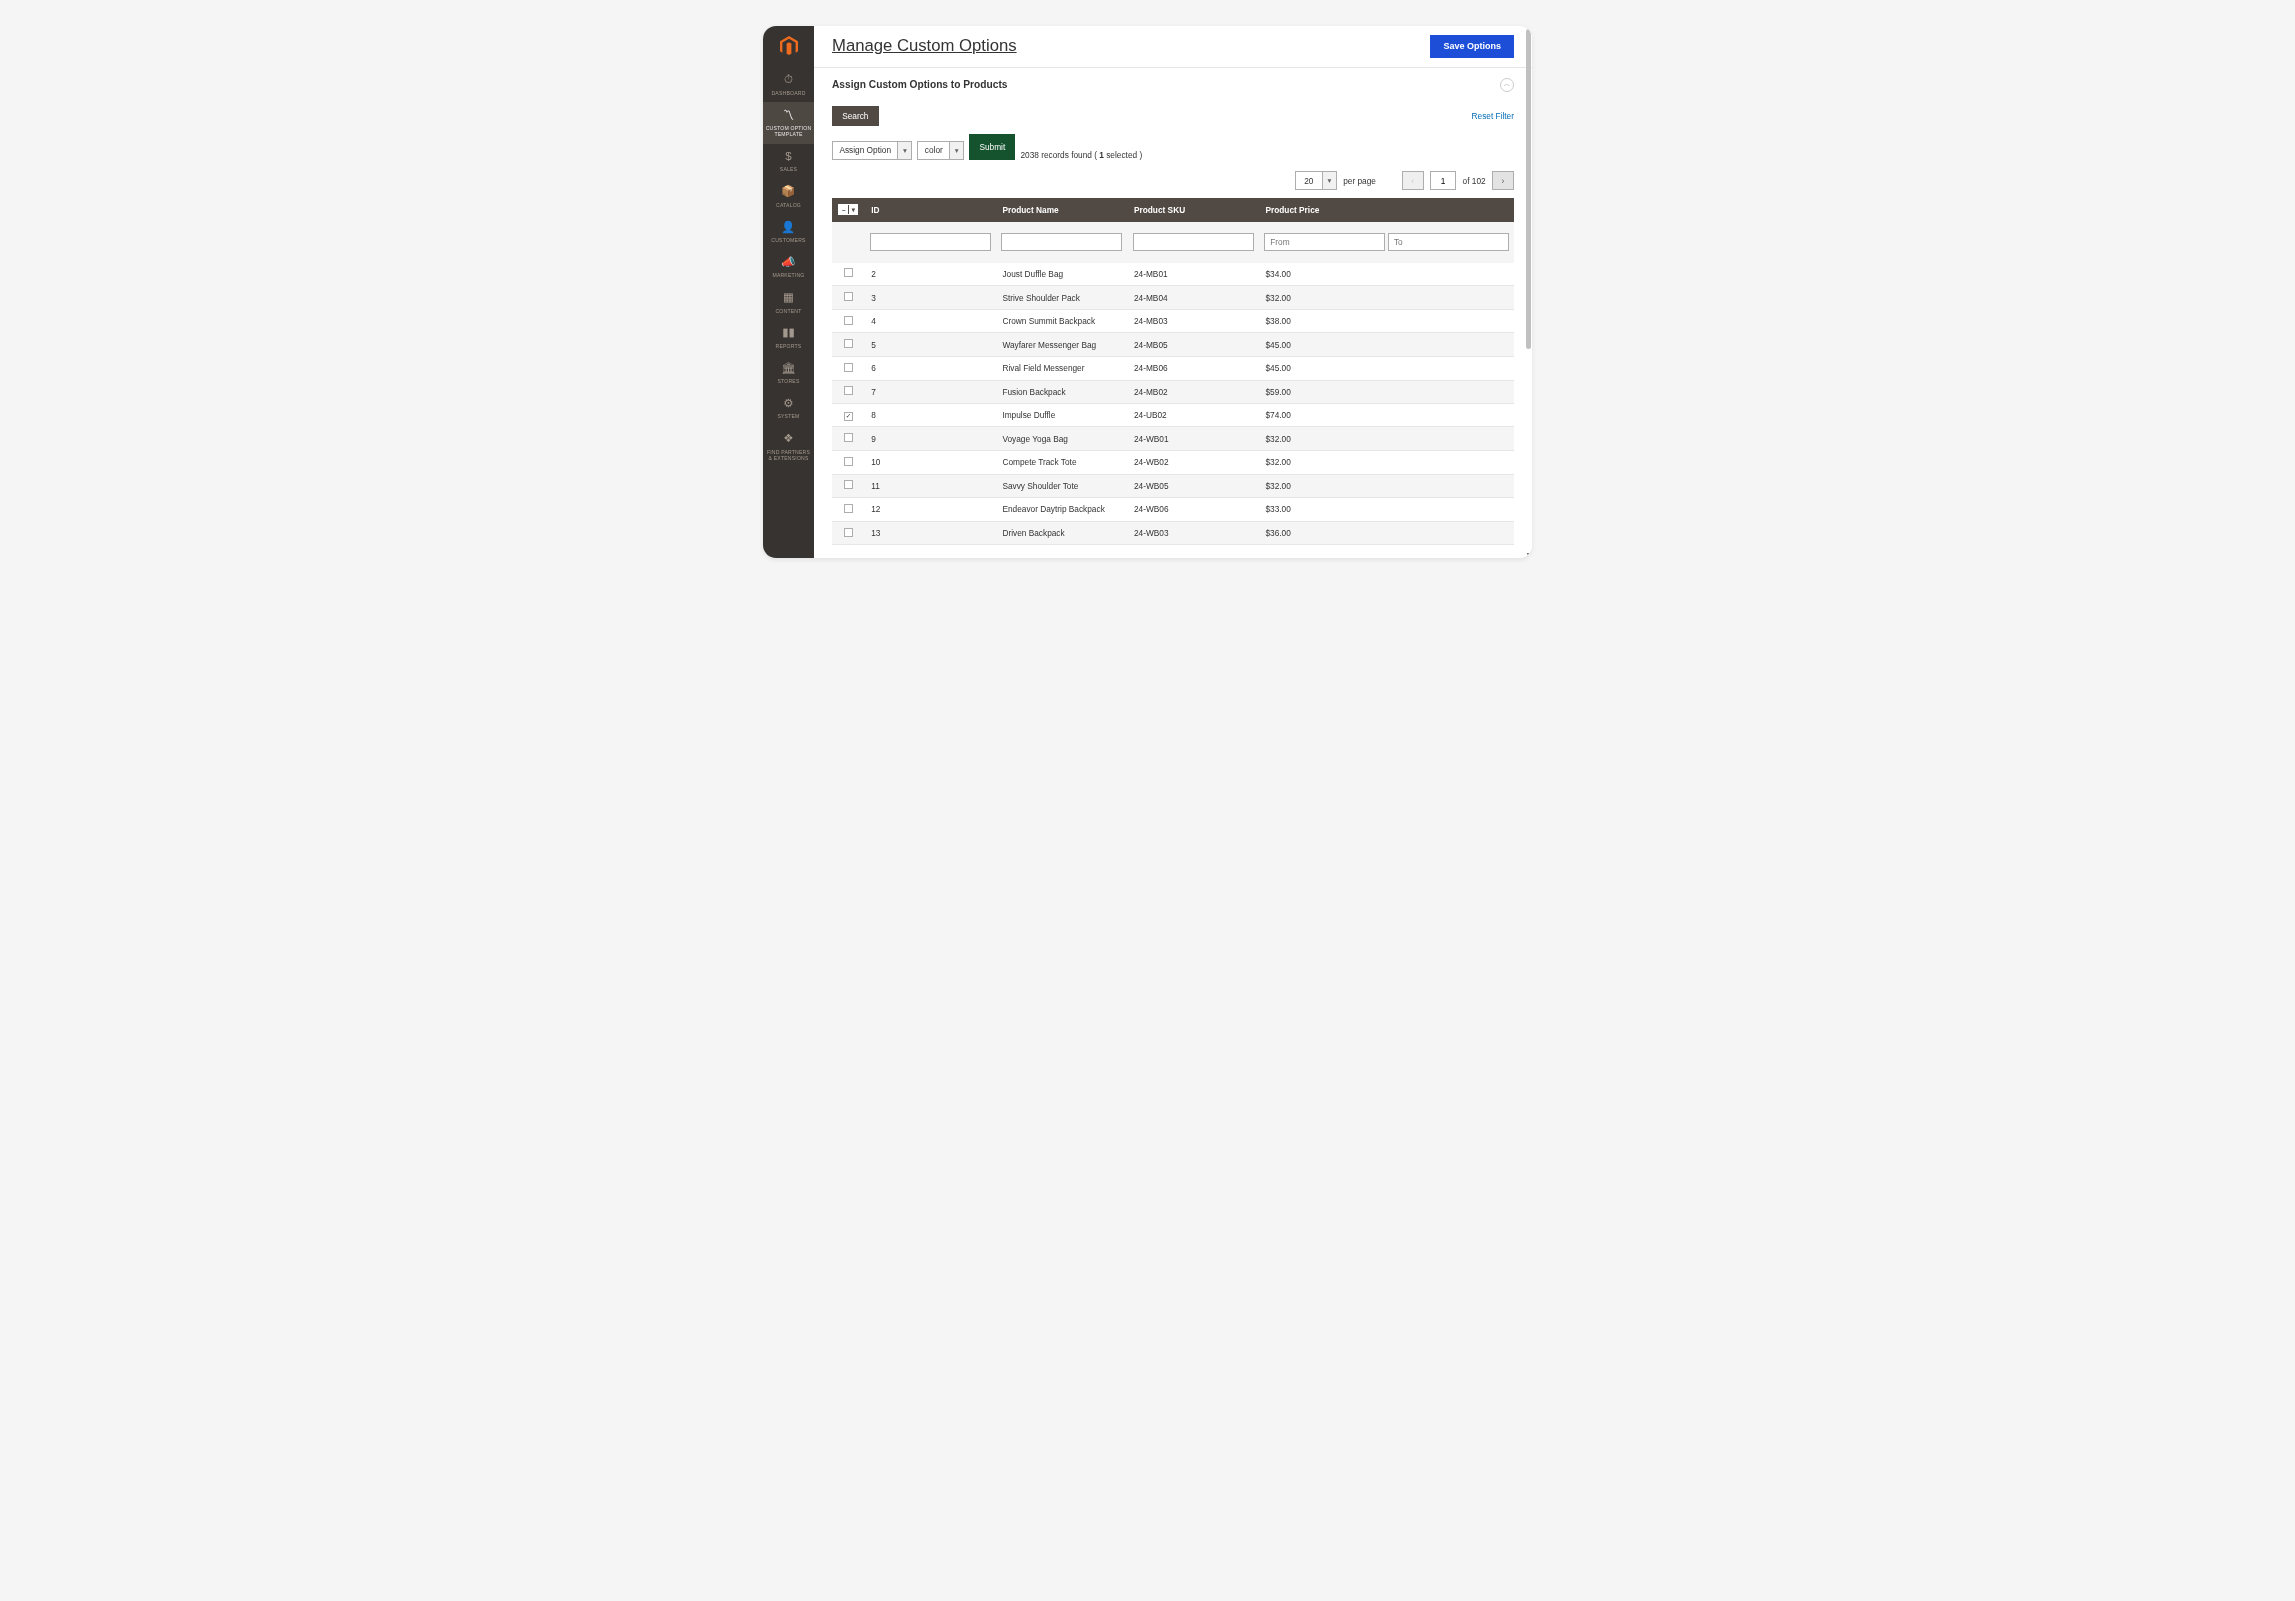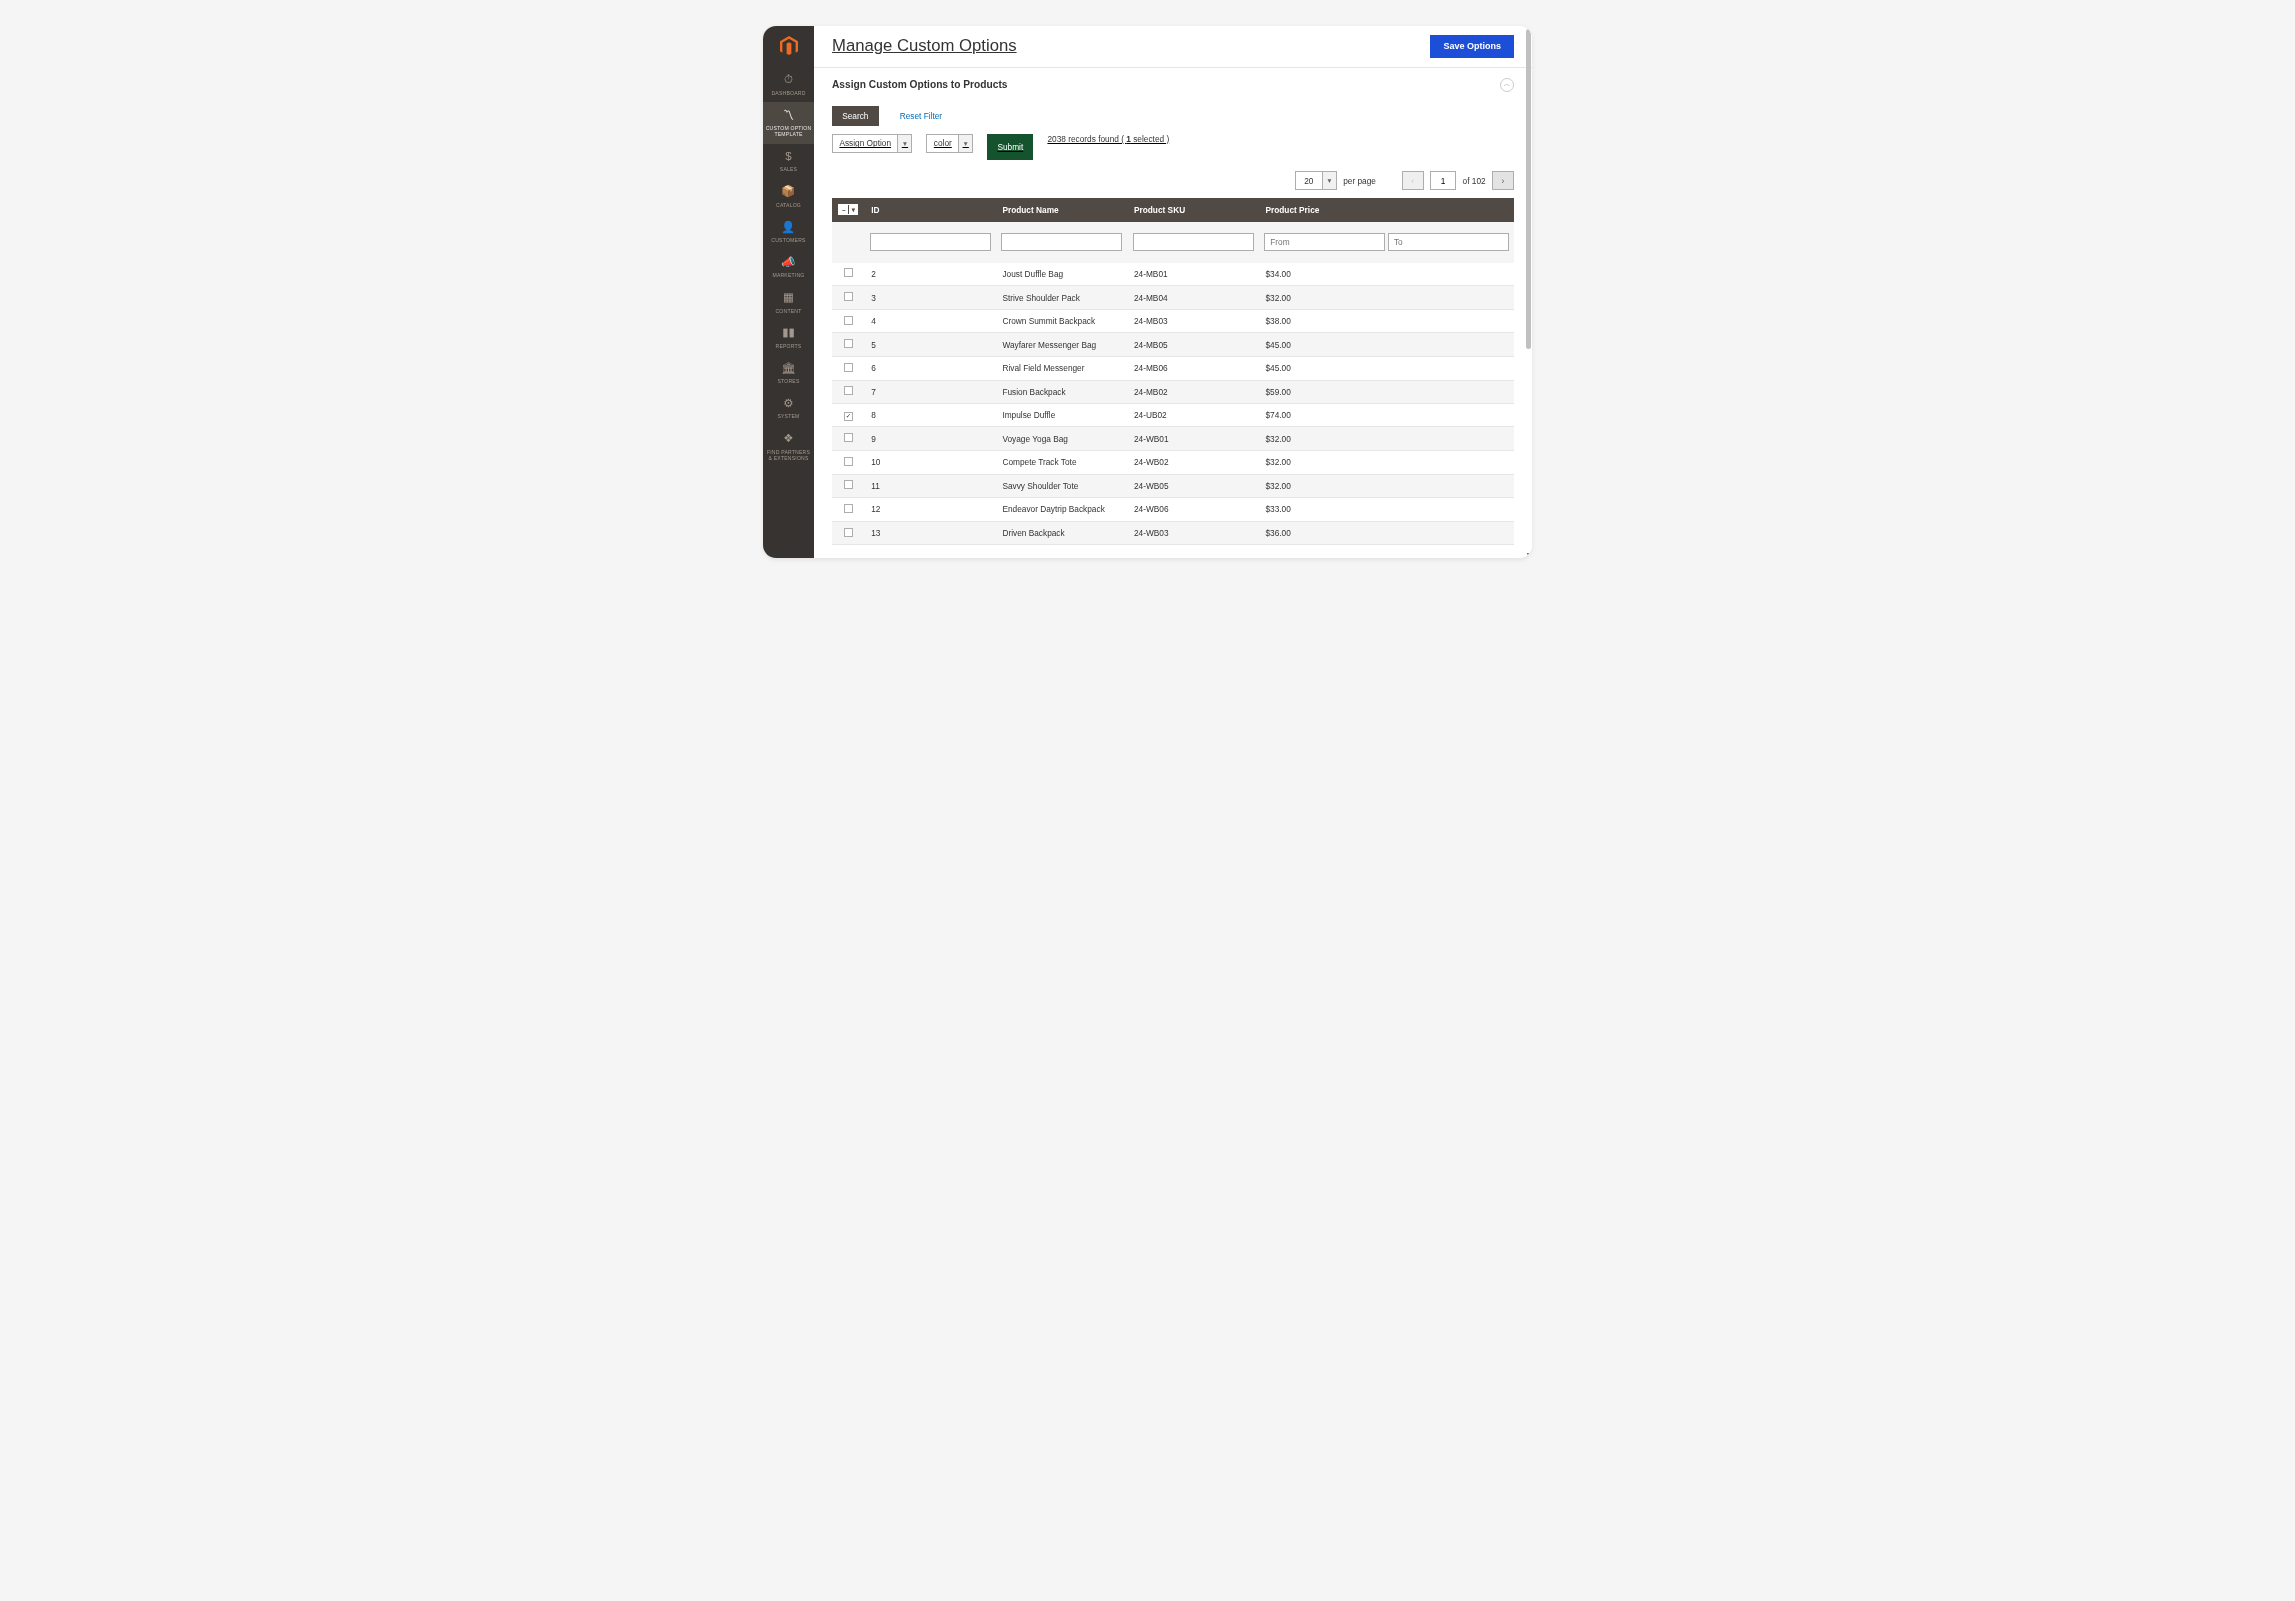--- a/index.html
+++ b/index.html
@@ -14,24 +14,24 @@
 .nav-item .nav-icon { font-size: 11.5px; margin-bottom: 2.6px; display: block; }
 .nav-item .nav-label { letter-spacing: 0.2px; }
 .main { flex: 1; background: #fff; overflow-y: auto; position: relative; }
 .page-header { display: flex; align-items: center; justify-content: space-between; padding: 9px 18px 9px 18px; }
 .page-title { font-size: 16.7px; font-weight: 400; color: #333; text-decoration: underline; }
 .save-btn { background: #1d4ed8; color: #fff; border: none; padding: 6.4px 13px; font-size: 9px; font-weight: 600; cursor: pointer; }
 .divider { border-top: 0.6px solid #e6e6e6; }
 .section-header { display: flex; align-items: center; justify-content: space-between; padding: 10.2px 18px; }
 .section-title { font-size: 10.2px; font-weight: 600; color: #333; }
 .collapse-btn { width: 14px; height: 14px; border: 0.6px solid #ccc; border-radius: 50%; background: #fff; display: flex; align-items: center; justify-content: center; cursor: pointer; font-size: 6.4px; color: #666; }
-.toolbar { padding: 3.8px 18px; display: flex; align-items: center; gap: 21px; }
+.toolbar { padding: 3.8px 18px; display: flex; align-items: center; gap: 21px; justify-content: space-between; }
 .search-btn { background: #514943; color: #fff; border: none; padding: 5.1px 10.2px; font-size: 8.3px; cursor: pointer; }
 .reset-link { color: #006bb4; font-size: 8.3px; text-decoration: none; cursor: pointer; }
-.toolbar2 { padding: 3.8px 18px 7.7px 18px; display: flex; align-items: flex-start; gap: 14px; flex-wrap: wrap; text-decoration: underline; }
+.toolbar2 { padding: 3.8px 18px 7.7px 18px; display: flex; align-items: flex-end; gap: 5px; flex-wrap: wrap; }
 .combo { display: flex; }
 .combo-label { border: 0.6px solid #adadad; background: #fff; padding: 3.8px 6.4px; font-size: 8.3px; color: #333; min-width: 64px; height: 19px; display: flex; align-items: center; }
 .combo-caret { border: 0.6px solid #adadad; border-left: none; background: #f1f1f1; width: 14px; height: 19px; display: flex; align-items: center; justify-content: center; font-size: 6.4px; color: #666; cursor: pointer; }
 .submit-btn { background: #14532d; color: #fff; border: none; padding: 4.5px 10.2px; font-size: 8.3px; cursor: pointer; height: 26px; }
 .records-text { font-size: 8.3px; color: #333; }
 .pager-row { padding: 3.8px 18px 7.7px 18px; display: flex; align-items: center; justify-content: flex-end; gap: 6.4px; font-size: 8.3px; color: #333; }
 .per-page-combo { display: flex; }
 .per-page-val { border: 0.6px solid #adadad; background: #fff; width: 28px; height: 19px; display: flex; align-items: center; justify-content: center; }
 .page-input { border: 0.6px solid #adadad; width: 26px; height: 19px; text-align: center; font-size: 8.3px; }
 .page-btn { width: 22px; height: 19px; border: 0.6px solid #adadad; background: #f5f5f5; display: flex; align-items: center; justify-content: center; cursor: pointer; color: #666; }

